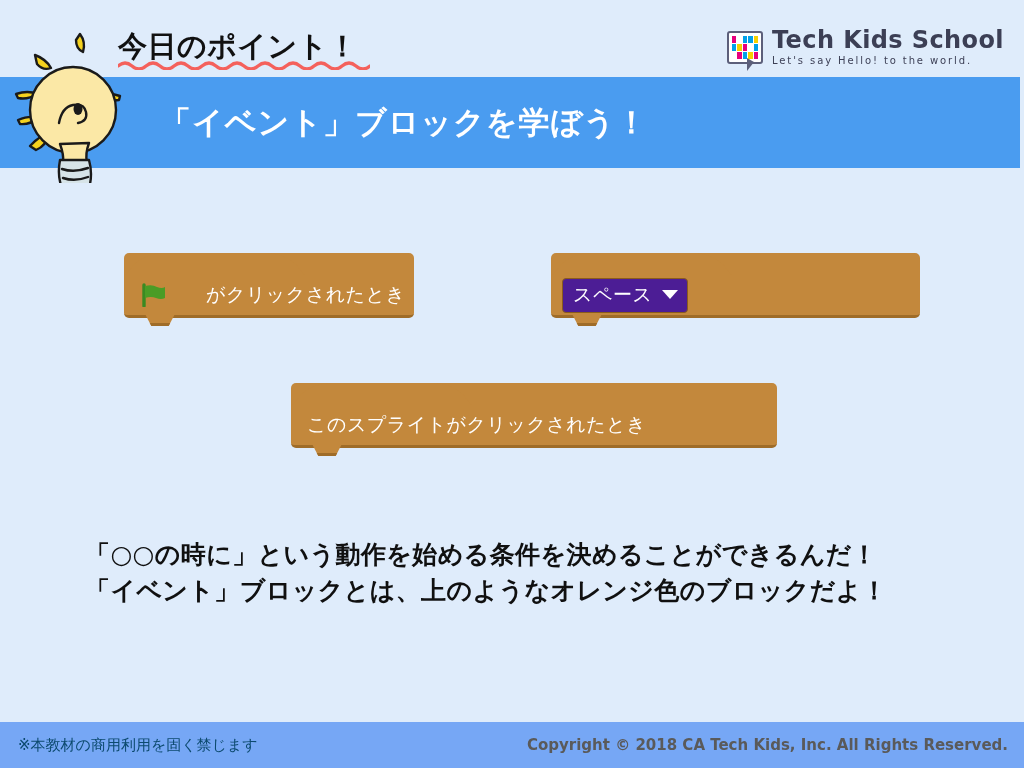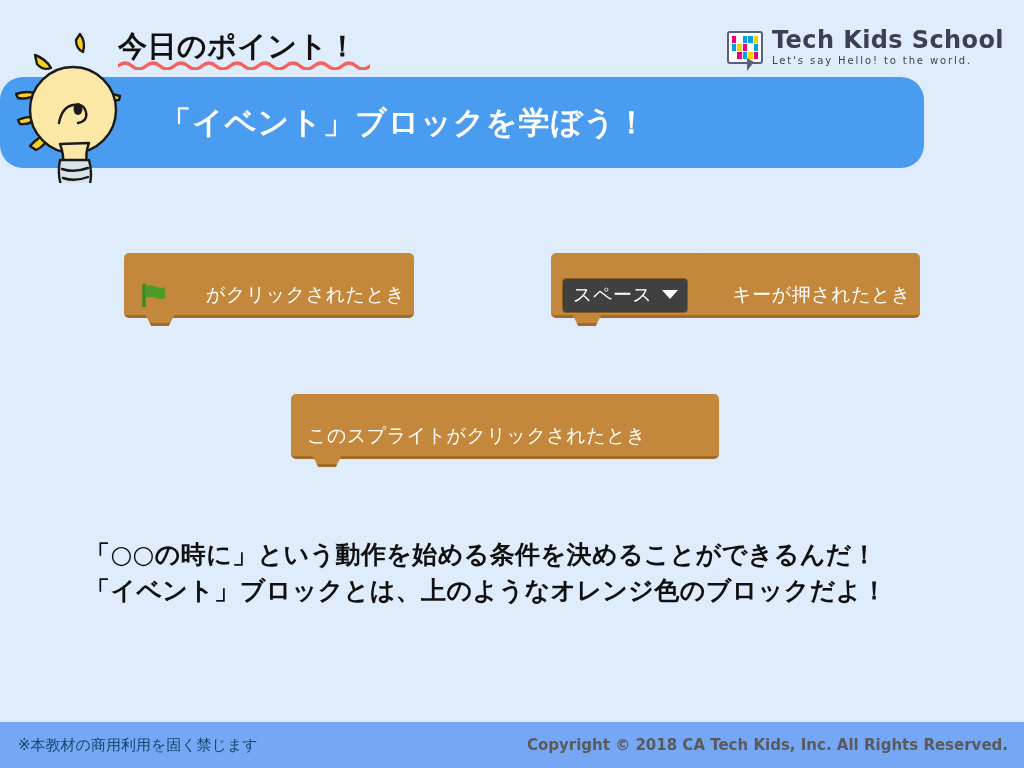--- a/index.html
+++ b/index.html
@@ -78,23 +78,22 @@
     font-size: 10px;
     color: #3c3f55;
     letter-spacing: 1.9px;
     white-space: nowrap;
   }
 
   
   .banner {
     position: absolute;
     left: 0; top: 77px;
-    width: 924px; height: 91px;
+    width: 1020px; height: 91px;
     background: #4a9cf0;
-    border-radius: 23px;
   }
   .banner-text {
     position: absolute;
     left: 160px; top: 50%;
     transform: translateY(-50%);
     font-size: 31px;
     font-weight: bold;
     color: #ffffff;
     letter-spacing: 1px;
     white-space: nowrap;
@@ -156,21 +155,21 @@
   .flag-icon {
     display: inline-block;
     width: 26px; height: 24px;
     margin-right: 6px;
     flex: 0 0 auto;
   }
   .dropdown {
     display: inline-flex;
     align-items: center;
     gap: 10px;
-    background: #404040;
+    background: #4c1d95;
     border: 1px solid #8a5c1c;
     border-radius: 4px;
     padding: 3px 9px 4px 10px;
     margin-right: 10px;
   }
   .dropdown .dd-label {
     font-size: 19px;
     color: #ffffff;
     white-space: nowrap;
     letter-spacing: 0.5px;
@@ -303,26 +302,25 @@
     </div>
   </div>
 
   <div class="sblock" style="left:551px; top:253px; width:369px;">
     <div class="hat"></div>
     <div class="body" style="padding-left:11px;">
       <span class="dropdown">
         <span class="dd-label">スペース</span>
         <span class="dd-arrow"></span>
       </span>
-      <span class="label">キーが押されたとき</span>
       <span class="notch"></span>
     </div>
   </div>
 
-  <div class="sblock" style="left:291px; top:394px; width:428px;">
+  <div class="sblock" style="left:291px; top:383px; width:486px;">
     <div class="hat"></div>
     <div class="body">
       <span class="label">このスプライトがクリックされたとき</span>
       <span class="notch"></span>
     </div>
   </div>
 
   <div class="body-copy">
     <div>「○○の時に」という動作を始める条件を決めることができるんだ！</div>
     <div>「イベント」ブロックとは、上のようなオレンジ色のブロックだよ！</div>

